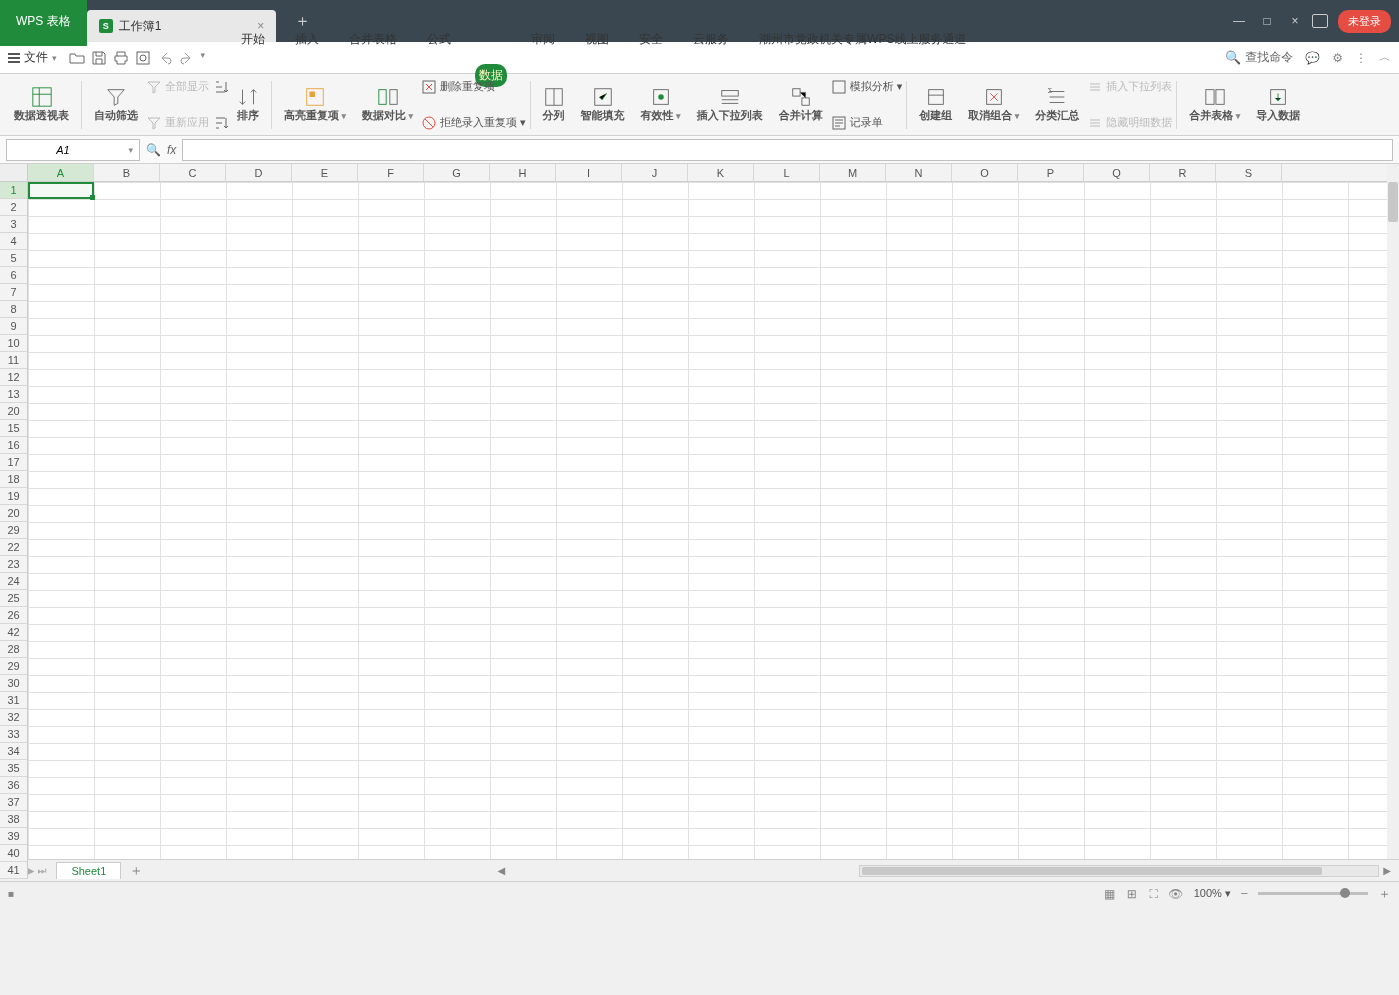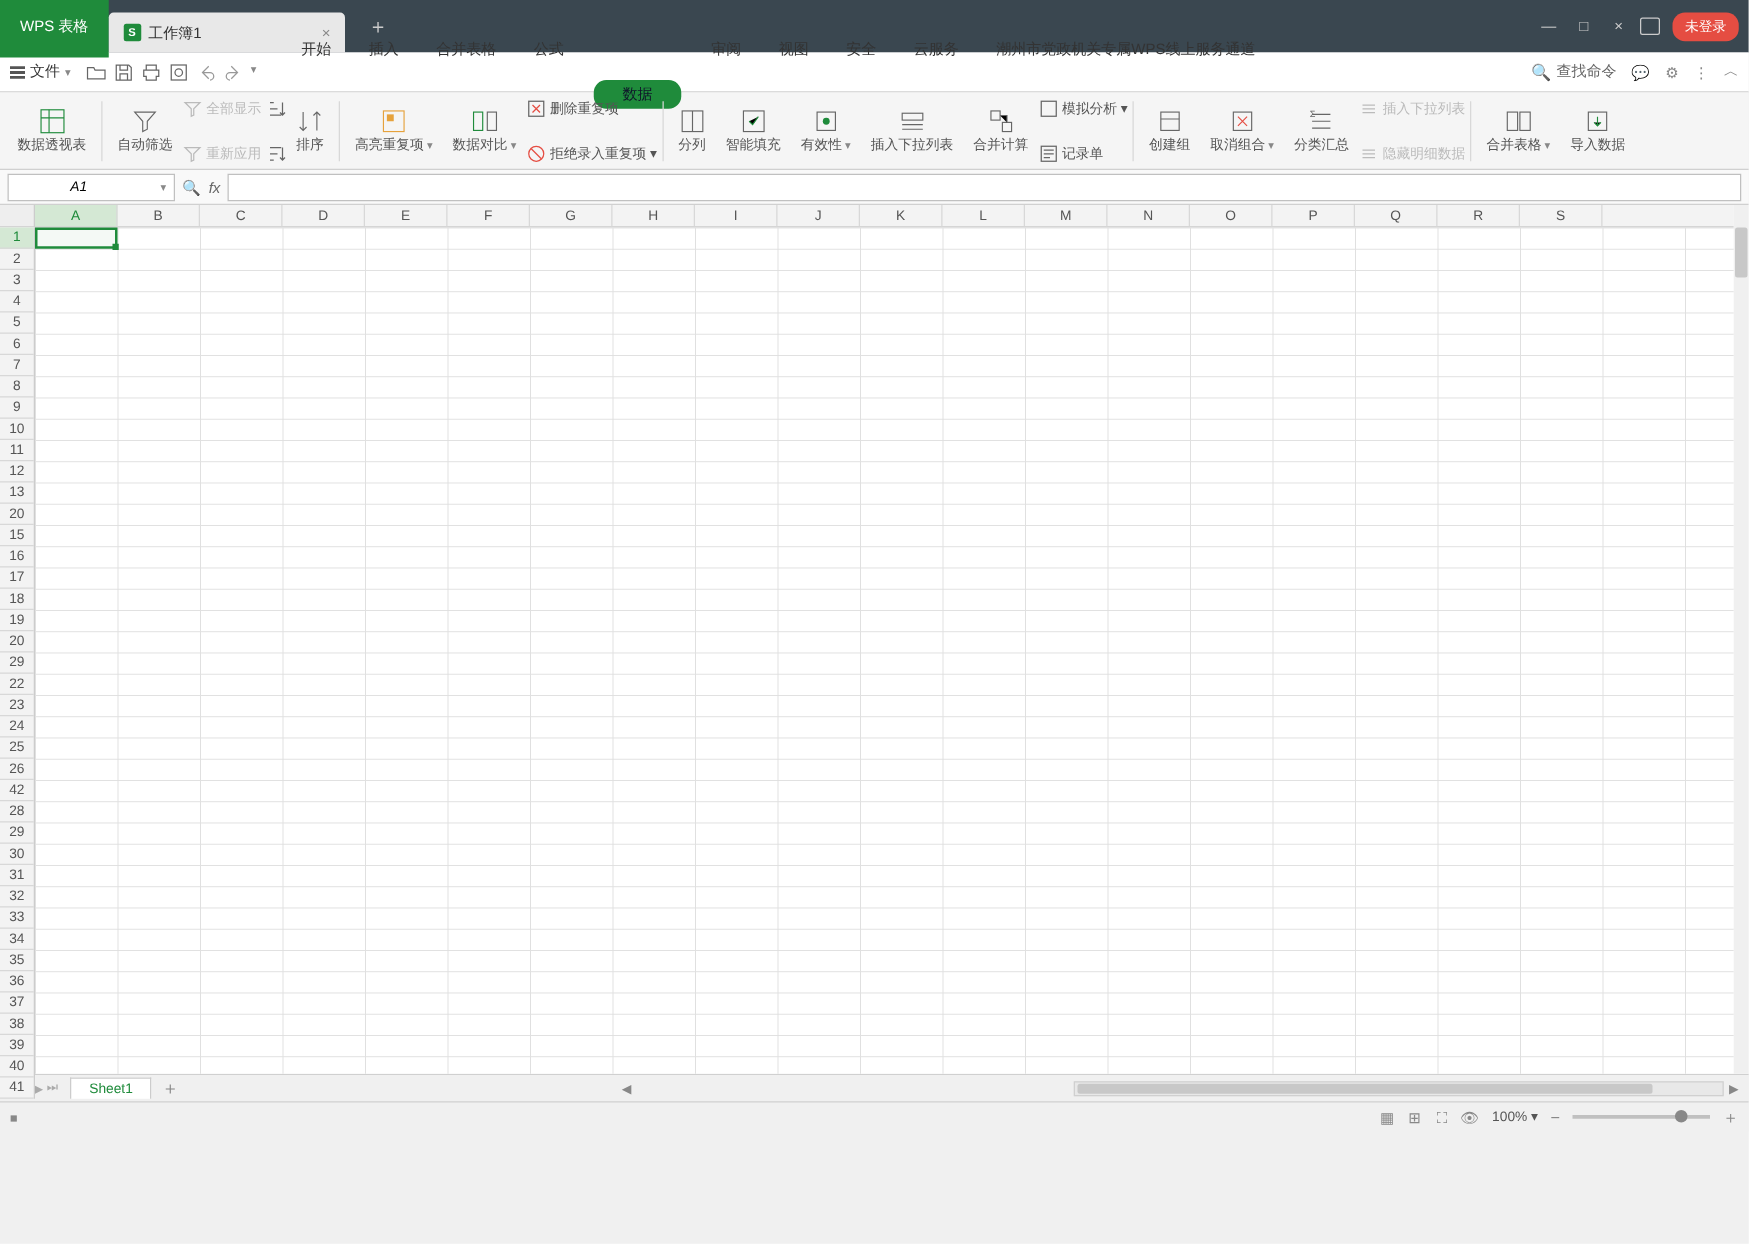--- a/index.html
+++ b/index.html
@@ -20,31 +20,31 @@
 
 
 .menubar { height: 32px; background: #fff; border-bottom: 1px solid #d0d0d0; display: flex; align-items: center; padding: 0 8px; gap: 6px; }
 .file-menu { display: flex; align-items: center; gap: 4px; cursor: pointer; }
 .hamburger { display: inline-block; width: 12px; height: 10px; background: linear-gradient(#555 0 2px, transparent 2px 4px, #555 4px 6px, transparent 6px 8px, #555 8px 10px); }
 .caret { font-size: 9px; color: #888; }
 .qat { display: flex; gap: 6px; margin-left: 6px; }
 .qat-icon { width: 16px; height: 16px; display: flex; align-items: center; justify-content: center; color: #666; cursor: pointer; }
 .menu-tabs { display: flex; gap: 18px; margin-left: 24px; }
 .menu-tab { padding: 3px 6px; cursor: pointer; color: #333; font-size: 12px; }
-.menu-tab.active { background: #1f8b3b; color: #0f172a; border-radius: 10px; padding: 3px 23px; margin-top: 36px; }
+.menu-tab.active { background: #1f8b3b; color: #fef9c3; border-radius: 10px; padding: 3px 4px; margin-top: 36px; }
 .menubar-right { margin-left: auto; display: flex; align-items: center; gap: 12px; }
 .search-cmd { display: flex; align-items: center; gap: 4px; color: #666; cursor: pointer; }
 .search-icon { font-size: 13px; }
 .right-icon { color: #888; cursor: pointer; }
 
 
 .ribbon { height: 62px; background: #f5f5f5; border-bottom: 1px solid #d0d0d0; display: flex; align-items: center; padding: 0 6px; }
 .ribbon-group { display: flex; flex-direction: column; align-items: center; justify-content: center; height: 56px; padding: 0 8px; cursor: pointer; }
 .ribbon-group .ricon { width: 22px; height: 22px; display: flex; align-items: center; justify-content: center; color: #666; }
-.ribbon-group .rlabel { font-size: 11px; color: #555; margin-top: 0; white-space: nowrap; }
+.ribbon-group .rlabel { font-size: 11px; color: #555; margin-top: 0; white-space: nowrap; font-weight: bold; }
 .ribbon-sep { width: 1px; height: 48px; background: #d8d8d8; margin: 0 4px; }
 .ribbon-col { display: flex; flex-direction: column; gap: 14px; }
 .ribbon-row { display: flex; align-items: center; gap: 3px; cursor: pointer; height: 22px; }
 .ribbon-row .small-icon { width: 16px; height: 16px; display: flex; align-items: center; justify-content: center; color: #666; }
 .ribbon-row span { font-size: 11px; color: #555; white-space: nowrap; }
 .ribbon-row.disabled span, .ribbon-row.disabled .small-icon { color: #bbb; }
 
 
 .fbar { height: 28px; background: #f9f9f9; border-bottom: 1px solid #d0d0d0; display: flex; align-items: center; padding: 0 6px; gap: 6px; }
 .name-box { width: 134px; height: 22px; border: 1px solid #c0c0c0; background: #fff; display: flex; align-items: center; padding: 0 6px; font-size: 11px; }

